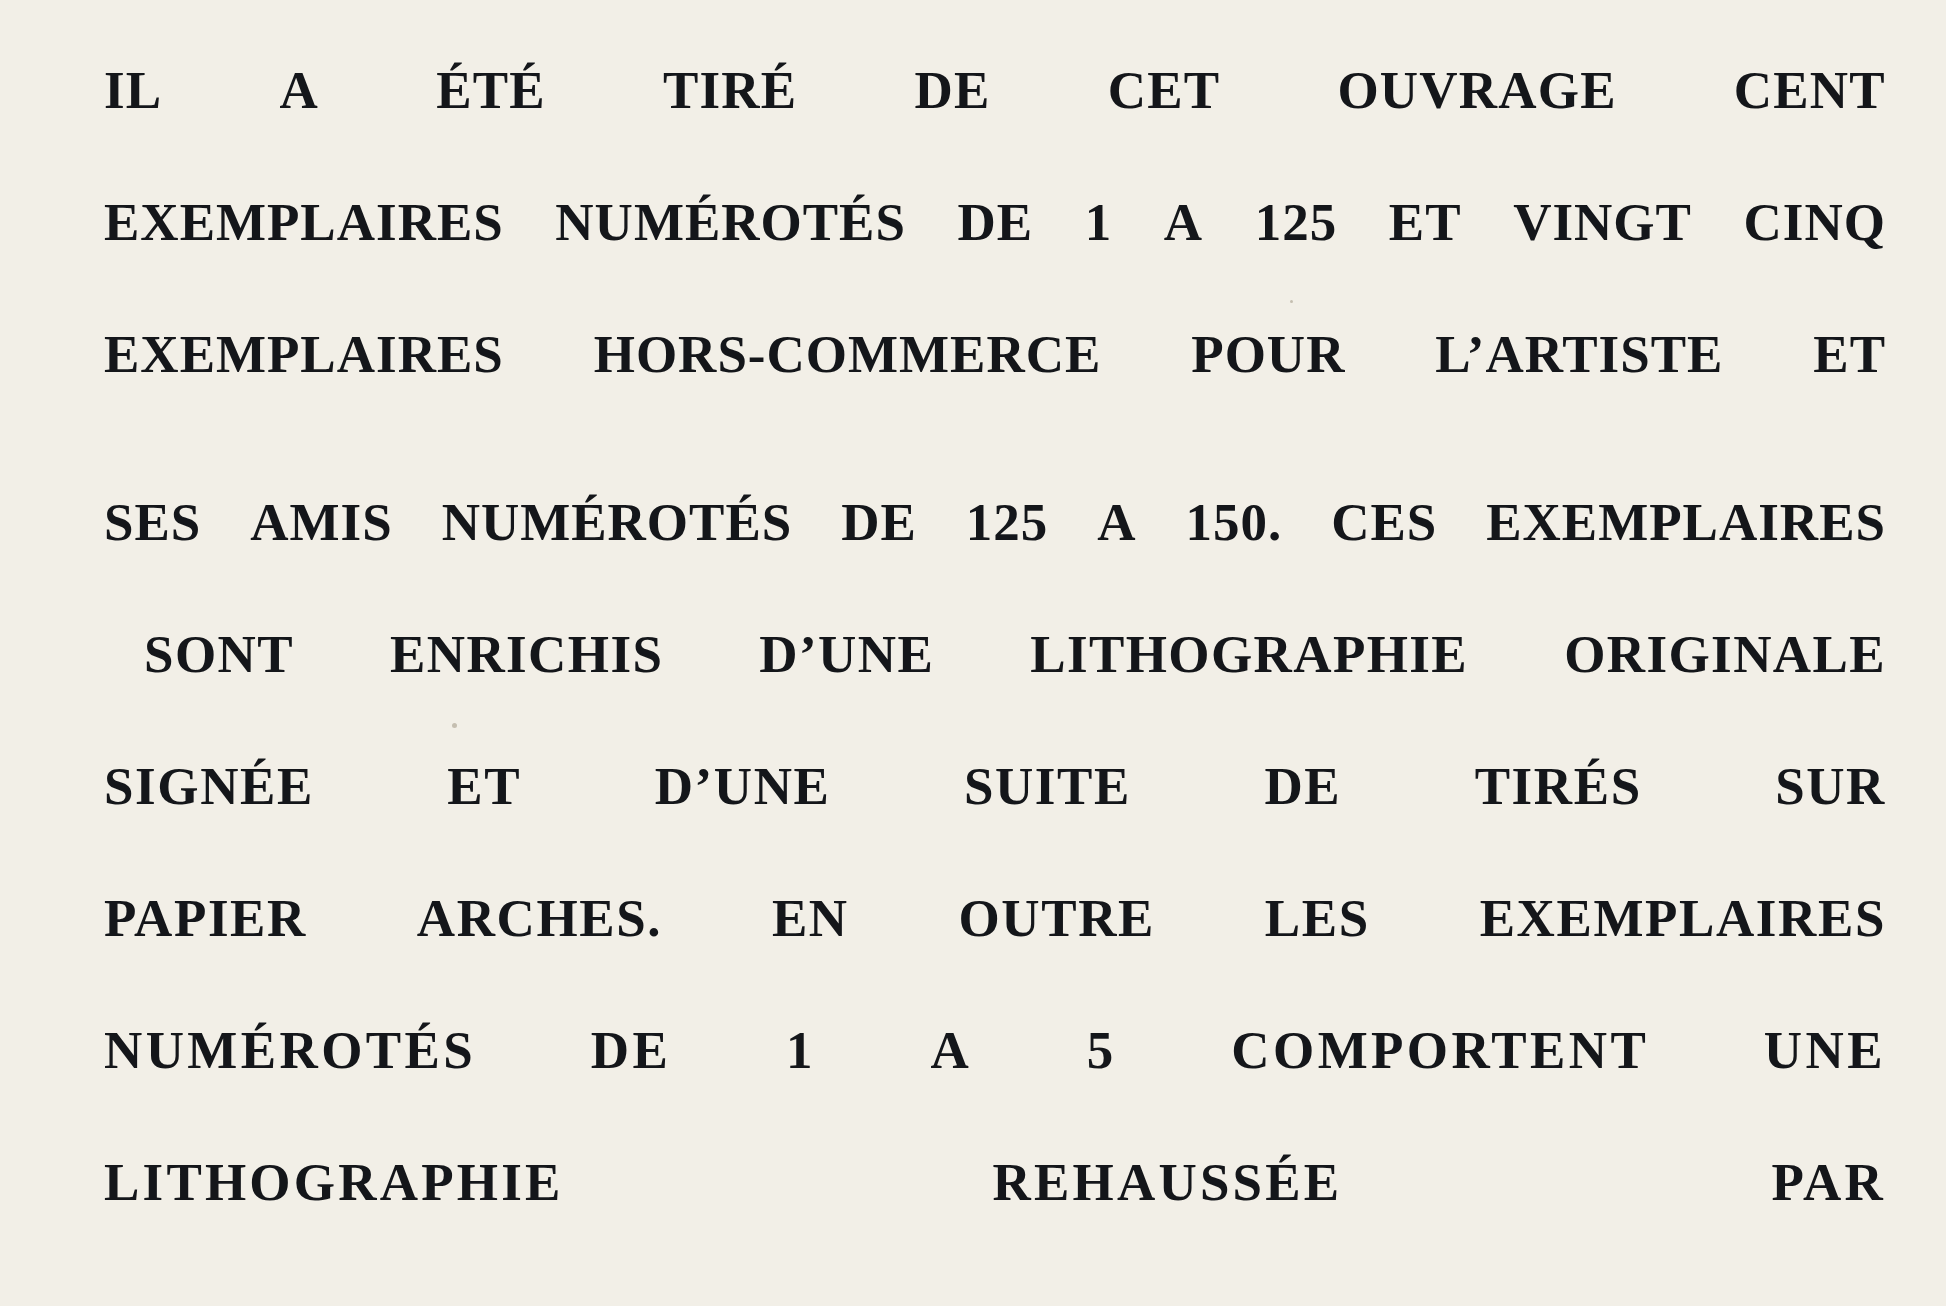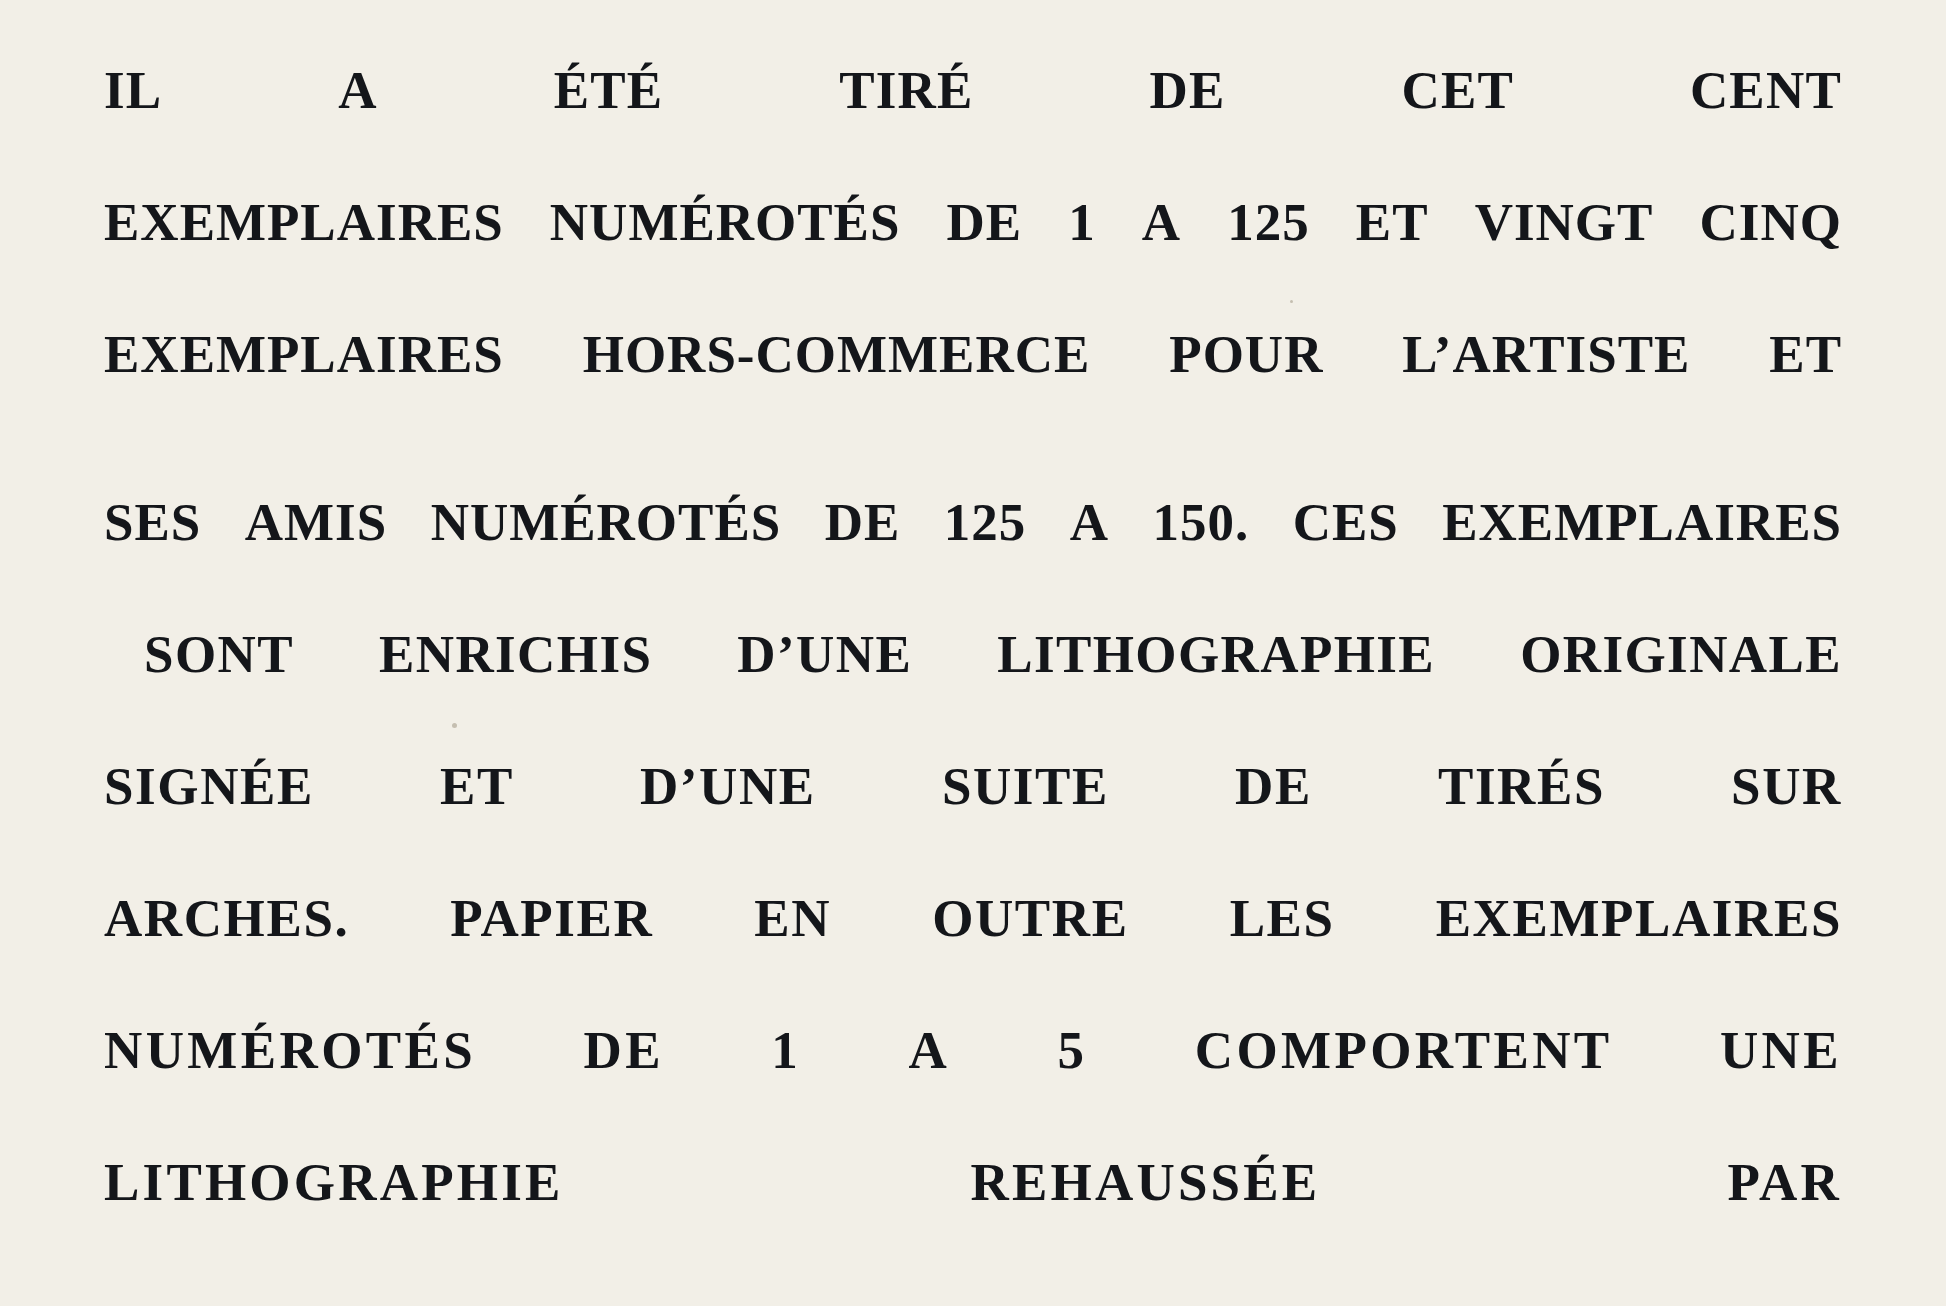--- a/index.html
+++ b/index.html
@@ -12,21 +12,21 @@
     background: #f2efe7;
     font-family: "Liberation Serif", serif;
     overflow: hidden;
   }
   .page {
     position: relative;
     width: 1946px;
     height: 1306px;
     background: #f2efe7;
     box-sizing: border-box;
-    padding: 46px 104px 40px 104px;
+    padding: 46px 60px 40px 104px;
     display: flex;
     flex-direction: column;
     justify-content: flex-start;
   }
   .colophon {
     margin-top: 18px;
   }
   .line {
     display: flex;
     flex-direction: row;
@@ -80,20 +80,21 @@
 
   <div class="colophon">
 
     <div class="line justify l1">
       <span class="w">IL</span>
       <span class="w">A</span>
       <span class="w">ÉTÉ</span>
       <span class="w">TIRÉ</span>
       <span class="w">DE</span>
       <span class="w">CET</span>
+      <span class="w">OUVRAGE</span>
       <span class="w">CENT</span>
     </div>
 
     <div class="line justify l2">
       <span class="w">EXEMPLAIRES</span>
       <span class="w">NUMÉROTÉS</span>
       <span class="w">DE</span>
       <span class="w">1</span>
       <span class="w">A</span>
       <span class="w">125</span>
@@ -134,22 +135,22 @@
       <span class="w">SIGNÉE</span>
       <span class="w">ET</span>
       <span class="w">D’UNE</span>
       <span class="w">SUITE</span>
       <span class="w">DE</span>
       <span class="w">TIRÉS</span>
       <span class="w">SUR</span>
     </div>
 
     <div class="line justify l7">
+      <span class="w">PAPIER</span>
       <span class="w">ARCHES.</span>
-      <span class="w">PAPIER</span>
       <span class="w">EN</span>
       <span class="w">OUTRE</span>
       <span class="w">LES</span>
       <span class="w">EXEMPLAIRES</span>
     </div>
 
     <div class="line justify l8">
       <span class="w">NUMÉROTÉS</span>
       <span class="w">DE</span>
       <span class="w">1</span>

